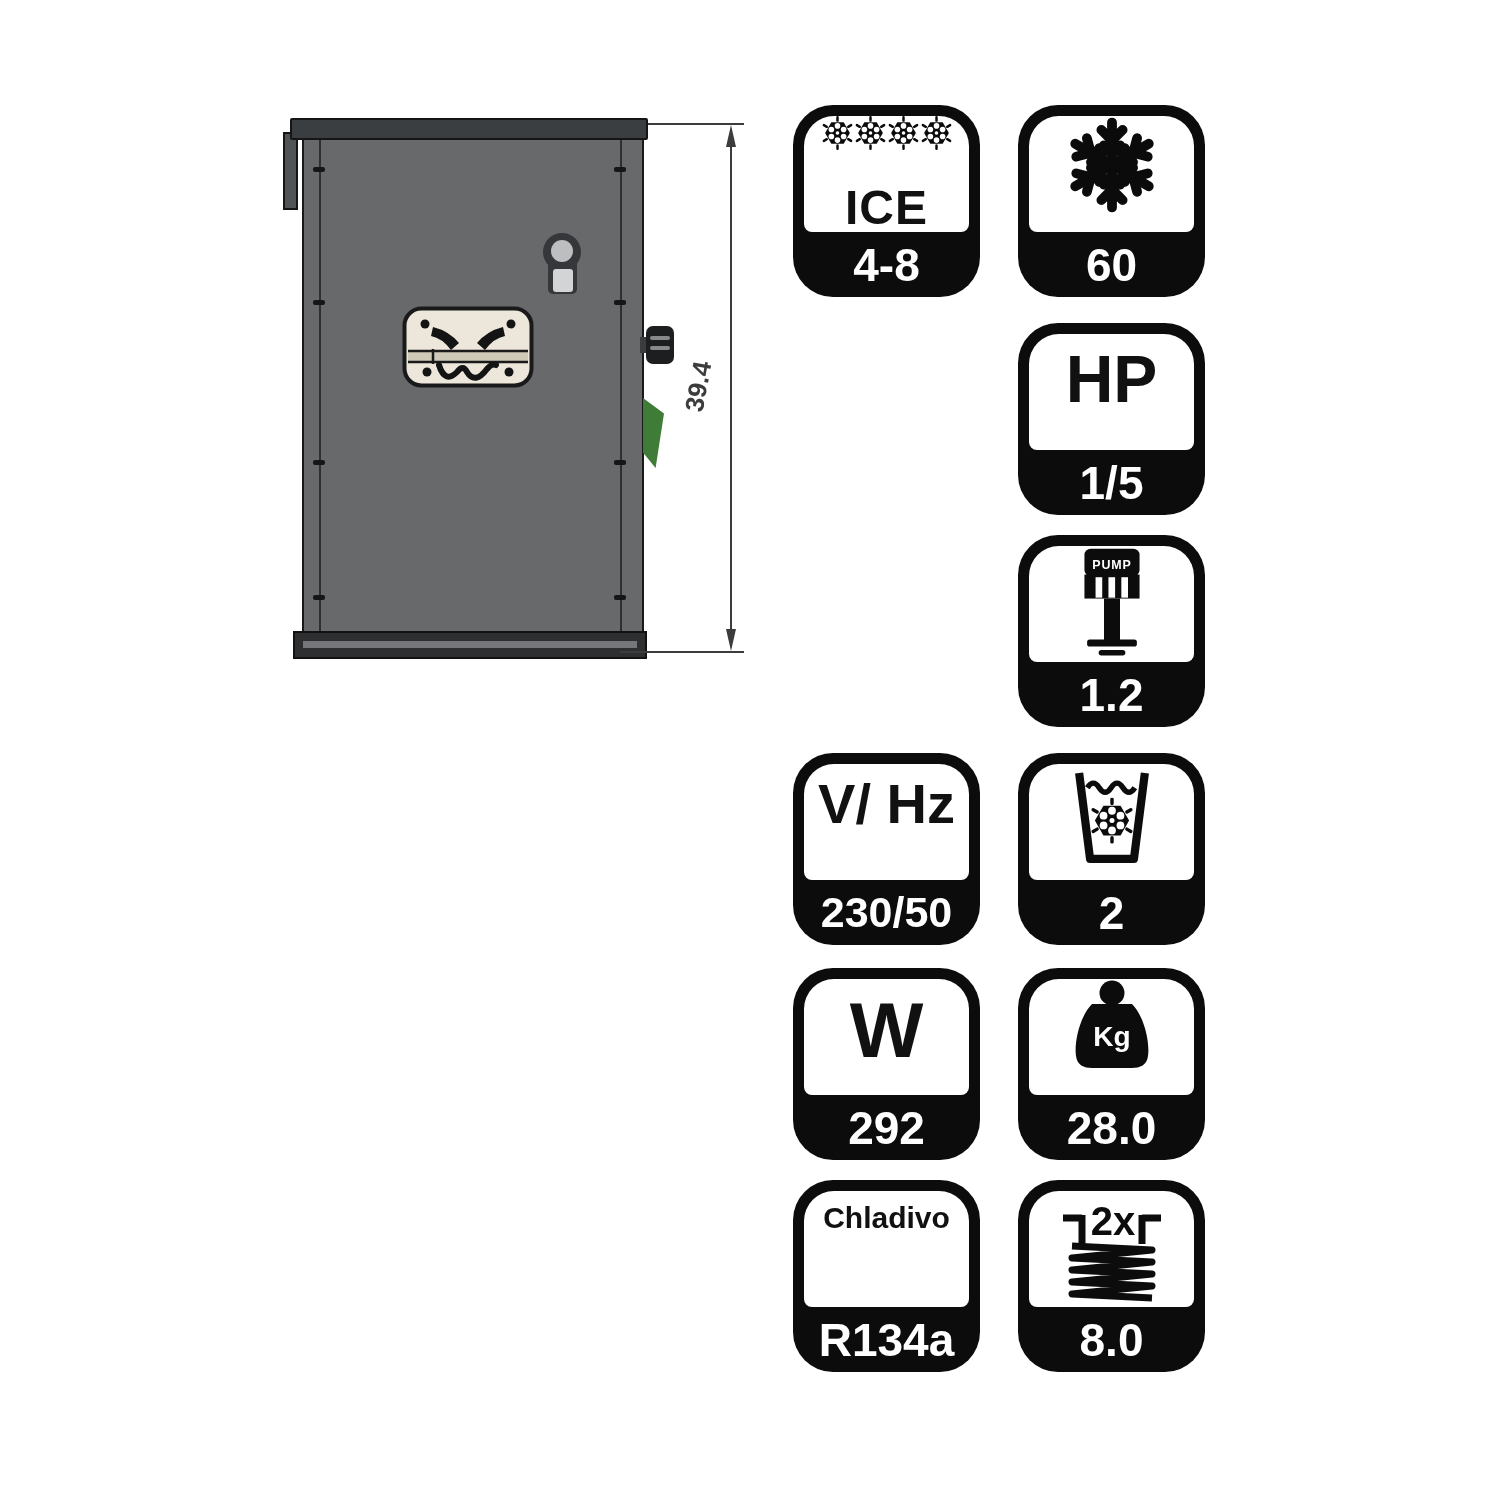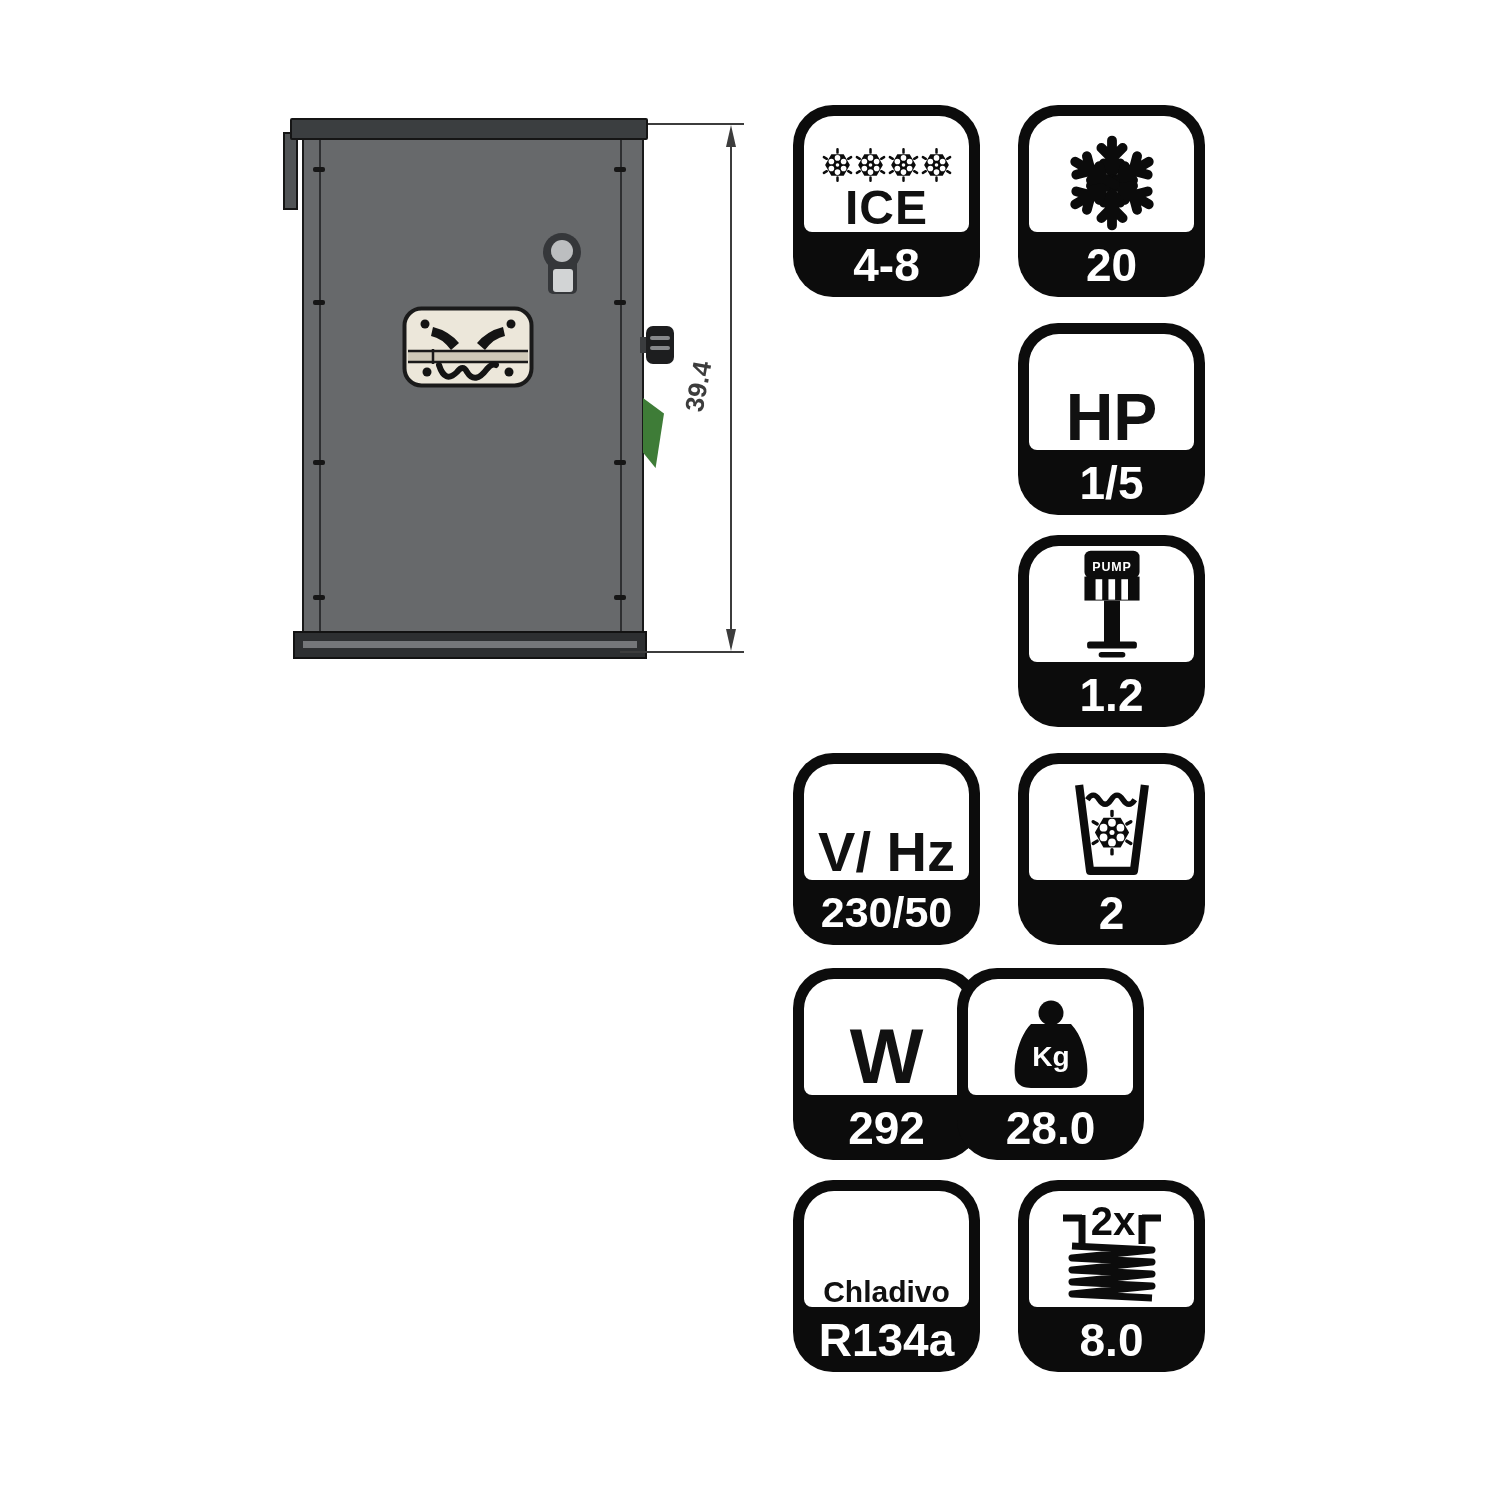--- a/index.html
+++ b/index.html
@@ -26,21 +26,21 @@
   .m-knob-stripe{position:absolute;left:4px;width:20px;height:4px;background:#87898b;border-radius:2px;}
   .m-knob-conn{left:640px;top:337px;width:8px;height:16px;background:#3a3c3e;z-index:2;}
   .m-green{left:643px;top:398px;width:21px;height:70px;background:#3e7c37;z-index:2;
            clip-path:polygon(0 0,100% 22%,60% 100%,0 78%);}
   .m-dims{left:590px;top:105px;z-index:5;}
 
   
   .badge{position:absolute;width:187px;height:192px;background:#0c0c0c;border-radius:40px;}
   .badge-top{position:absolute;left:11px;top:11px;right:11px;height:116px;background:#fff;
              border-radius:30px 30px 8px 8px;display:flex;flex-direction:column;
-             align-items:center;justify-content:flex-end;}
+             align-items:center;justify-content:space-between;}
   .badge-value{position:absolute;left:0;right:0;top:127px;bottom:0;display:flex;align-items:center;
                justify-content:center;color:#fff;font-weight:700;font-size:46px;}
   .v-sm{font-size:43px;}
   .top-text{font-weight:700;color:#111;line-height:1;margin-top:12px;}
   .t-ice{font-size:48px;margin-top:2px;letter-spacing:1px;}
   .t-hp{font-size:66px;}
   .t-vhz{font-size:56px;}
   .t-w{font-size:78px;}
   .t-chladivo{font-size:30px;}
   svg text{font-family:"Liberation Sans","DejaVu Sans",sans-serif;font-weight:700;}
@@ -159,21 +159,21 @@
     </div>
     <div class="badge-value">4-8</div>
   </div>
 
   <div class="badge" style="left:1018px;top:105px">
     <div class="badge-top">
       <svg width="98" height="98" viewBox="0 0 120 120">
         <use href="#flake6" x="0" y="0" width="120" height="120"></use>
       </svg>
     </div>
-    <div class="badge-value">20</div>
+    <div class="badge-value">60</div>
   </div>
 
   <div class="badge" style="left:1018px;top:323px">
     <div class="badge-top">
       <div class="top-text t-hp">HP</div>
     </div>
     <div class="badge-value">1/5</div>
   </div>
 
   <div class="badge" style="left:1018px;top:535px">
@@ -211,21 +211,21 @@
     <div class="badge-value">2</div>
   </div>
 
   <div class="badge" style="left:793px;top:968px">
     <div class="badge-top">
       <div class="top-text t-w">W</div>
     </div>
     <div class="badge-value">292</div>
   </div>
 
-  <div class="badge" style="left:957px;top:968px">
+  <div class="badge" style="left:1018px;top:968px">
     <div class="badge-top">
       <svg width="100" height="96" viewBox="0 0 100 94">
         <circle cx="50" cy="13" r="12.5" fill="#0c0c0c"></circle>
         <path d="M30 24 H70 C82 36 88 62 86 76 C85 85 78 88 70 88 H30 C22 88 15 85 14 76 C12 62 18 36 30 24 Z" fill="#0c0c0c"></path>
         <text x="50" y="66" text-anchor="middle" font-size="28" fill="#ffffff">Kg</text>
       </svg>
     </div>
     <div class="badge-value">28.0</div>
   </div>
 

